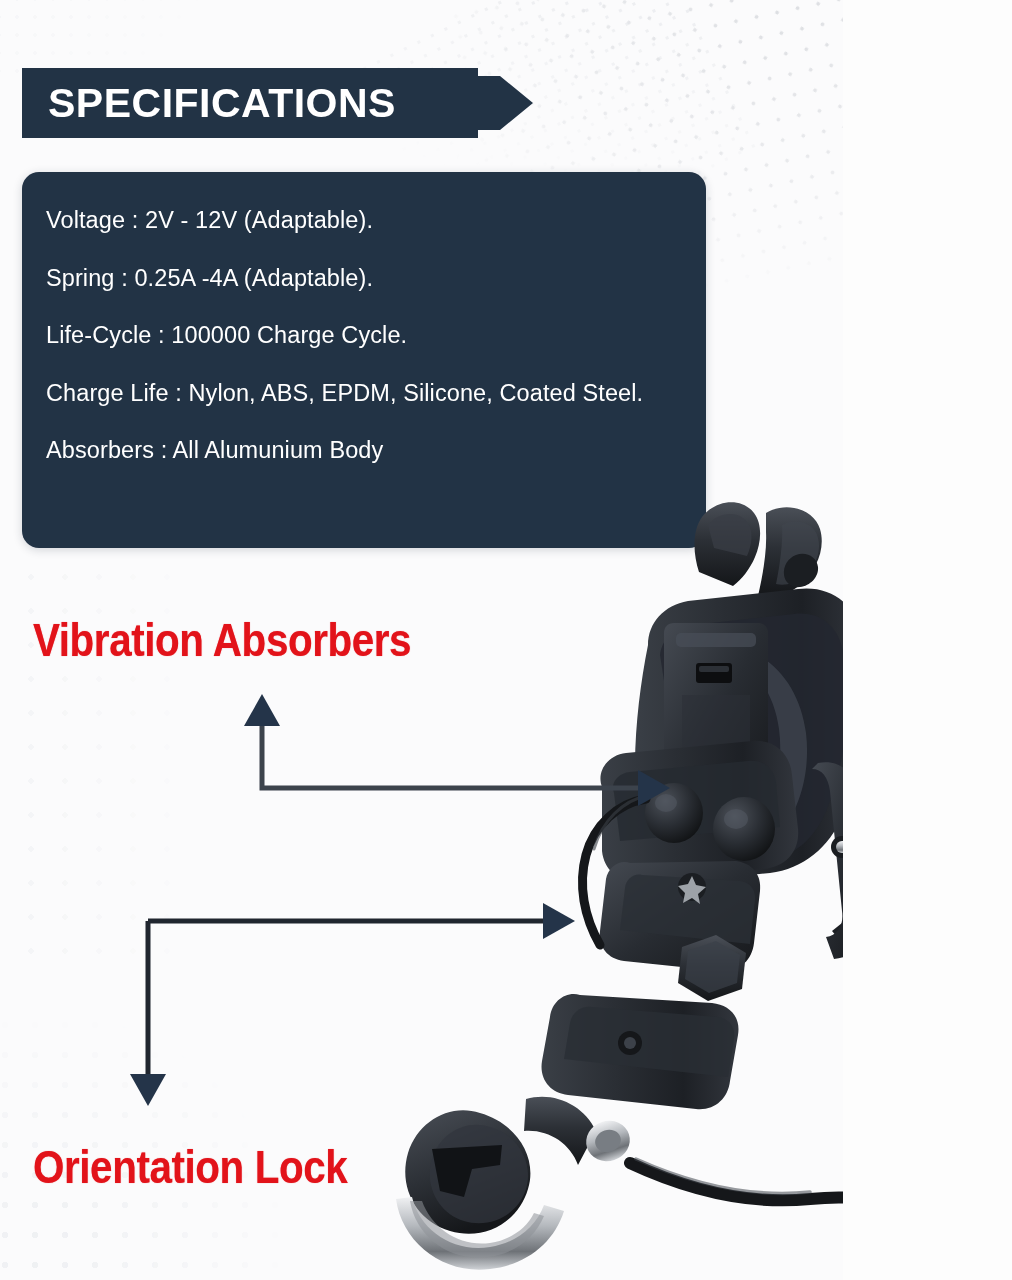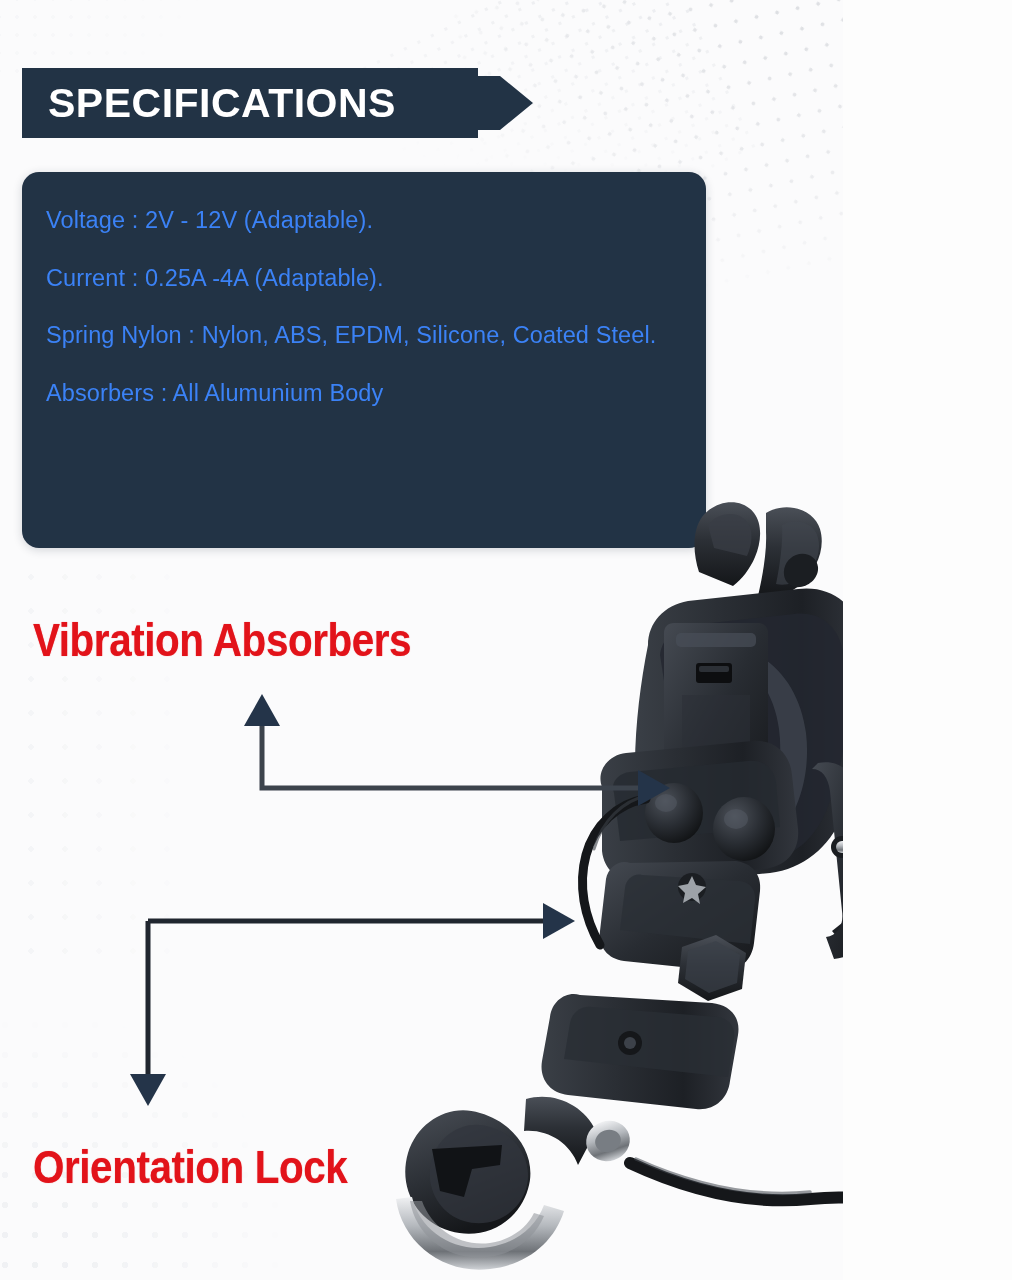--- a/index.html
+++ b/index.html
@@ -74,21 +74,21 @@
     position:absolute;left:22px;top:172px;width:684px;height:376px;
     background:#223345;
     border-radius:17px;
     box-shadow:0 2px 10px rgba(25,40,58,.18);
   }
   #spec-list{
     position:absolute;left:24px;top:20px;right:14px;
     list-style:none;margin:0;padding:0;
   }
   #spec-list li{
-    color:#3b82f6;
+    color:#ffffff;
     font-size:23.5px;
     line-height:57.5px;
     font-weight:400;
     white-space:nowrap;
     letter-spacing:.1px;
   }
 
   
   .anno-label{
     position:absolute;
@@ -128,22 +128,23 @@
   <div id="banner">
     <svg width="511" height="70" viewBox="0 0 511 70">
       <path d="M0,0 H456 V8 H478 L511,35 L478,62 H456 V70 H0 Z" fill="#223345"></path>
     </svg>
     <div id="banner-title">SPECIFICATIONS</div>
   </div>
 
   <div id="spec-panel">
     <ul id="spec-list">
       <li>Voltage : 2V - 12V (Adaptable).</li>
-      <li>Current : 0.25A -4A (Adaptable).</li>
-      <li>Spring Nylon : Nylon, ABS, EPDM, Silicone, Coated Steel.</li>
+      <li>Spring : 0.25A -4A (Adaptable).</li>
+      <li>Life-Cycle :  100000 Charge Cycle.</li>
+      <li>Charge Life : Nylon, ABS, EPDM, Silicone, Coated Steel.</li>
       <li>Absorbers : All Alumunium Body</li>
     </ul>
   </div>
 
   <div id="product">
     <svg width="682" height="785" viewBox="0 0 682 785">
       <defs>
         <linearGradient id="gBody" x1="0" y1="0" x2="1" y2="0">
           <stop offset="0%" stop-color="#3a3f46"></stop>
           <stop offset="38%" stop-color="#2a2e34"></stop>

